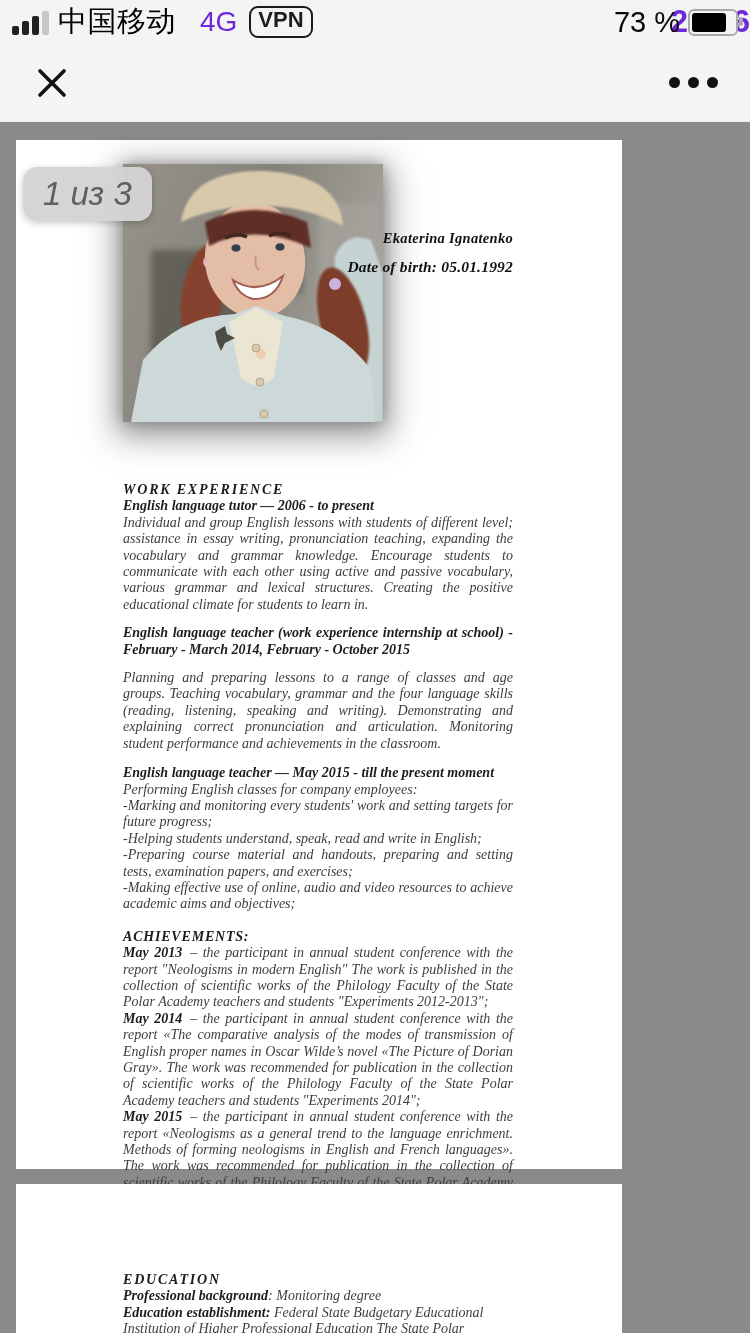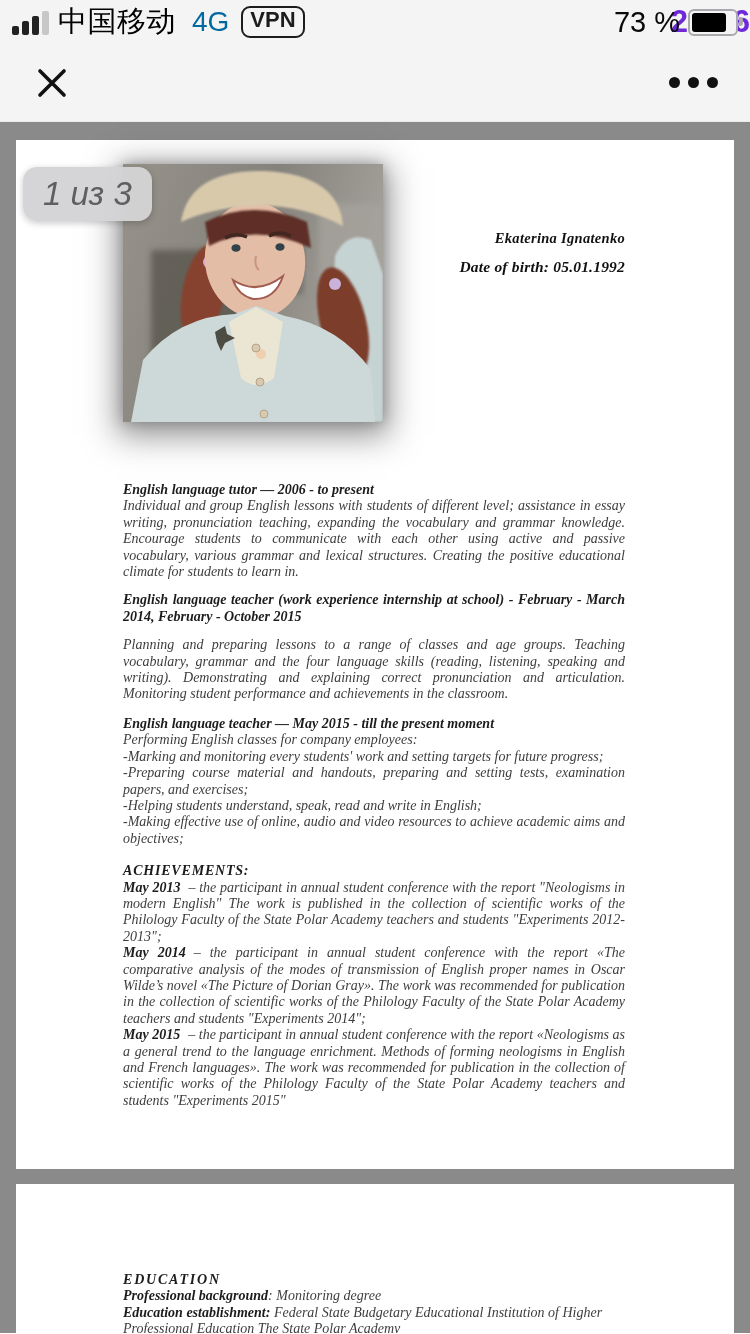--- a/index.html
+++ b/index.html
@@ -11,21 +11,21 @@
   
   .status-bar{
     height:44px;background:#f4f4f4;position:relative;
     display:flex;align-items:center;padding:0 12px;box-sizing:border-box;
   }
   .signal{display:flex;align-items:flex-end;gap:3px;margin-top:2px;}
   .signal .bar{width:7px;border-radius:2px;background:#222;}
   .signal .b1{height:9px}.signal .b2{height:14px}.signal .b3{height:19px}
   .signal .b4{height:24px;background:#c7c7c9;}
   .carrier{font-size:29px;color:#000;margin-left:9px;letter-spacing:0.5px;}
-  .net{font-size:28px;color:#0369a1;margin-left:16px;}
+  .net{font-size:28px;color:#6d28d9;margin-left:24px;}
   .vpn-badge{
     margin-left:12px;border:2.5px solid #1c1c1e;border-radius:9px;
     font-size:22px;font-weight:600;color:#1c1c1e;padding:1px 7px 5px;line-height:1;
   }
   .time{
     position:absolute;left:0;right:0;text-align:right;
     font-size:31px;font-weight:700;color:#6d28d9;pointer-events:none;
   }
   .right-status{margin-left:auto;display:flex;align-items:center;z-index:1;}
   .batt-pct{font-size:29px;color:#0a0a0a;}
@@ -42,21 +42,21 @@
     padding:0 30px;box-sizing:border-box;
   }
   .close-btn{width:44px;height:44px;display:flex;align-items:center;justify-content:center;cursor:pointer;background:none;border:none;padding:0;}
   .more-btn{display:flex;align-items:center;gap:8px;cursor:pointer;background:none;border:none;padding:6px 2px;}
   .more-btn .dot{width:11px;height:11px;border-radius:50%;background:#111;}
   
   .doc-area{
     height:1211px;background:#8a8a8a;padding:18px 16px 0;
     box-sizing:border-box;position:relative;overflow:hidden;font-style:italic;
   }
-  .page{background:#fff;width:718px;position:relative;}
+  .page{background:#fff;width:606px;position:relative;}
   .page1{height:1029px;margin-bottom:15px;}
   .page2{height:149px;overflow:hidden;}
   .page-indicator{
     position:absolute;left:23px;top:45px;z-index:5;
     background:rgba(211,211,213,0.96);border-radius:14px;
     padding:8px 20px;font-size:33px;color:#5f5f62;
     box-shadow:0 2px 7px rgba(0,0,0,0.22);
   }
   
   .photo{
@@ -188,31 +188,32 @@
         <path d="M92 168 l10 -6 l2 8 l8 4 l-10 5 l-4 8 l-4 -9 Z" fill="#4c4c42"></path>
       </svg>
     </div>
 
     <div class="name-block">
       <div class="cand-name">Ekaterina Ignatenko</div>
       <div class="dob">Date of birth: 05.01.1992</div>
     </div>
 
     <div class="doc-content">
+      <p class="sec-head">WORK EXPERIENCE</p>
       <p class="job-title">English language tutor — 2006 - to present</p>
       <p class="mb12">Individual and group English lessons with students of different level; assistance in essay writing, pronunciation teaching, expanding the vocabulary and grammar knowledge. Encourage students to communicate with each other using active and passive vocabulary, various grammar and lexical structures. Creating the positive educational climate for students to learn in.</p>
 
       <p class="job-title mb12">English language teacher (work experience internship at school) -  February - March 2014, February - October 2015</p>
       <p class="mb13">Planning and preparing lessons to a range of classes and age groups. Teaching vocabulary, grammar and the four language skills (reading, listening, speaking and writing). Demonstrating and explaining correct pronunciation and articulation. Monitoring student performance and achievements in the classroom.</p>
 
       <p class="job-title">English language teacher — May 2015 - till the present moment</p>
       <p>Performing English classes for company employees:</p>
       <p>-Marking and monitoring every students' work and setting targets for future progress;</p>
+      <p>-Helping students understand, speak, read and write in English;</p>
       <p>-Preparing course material and handouts, preparing and setting tests, examination papers, and exercises;</p>
-      <p>-Helping students understand, speak, read and write in English;</p>
       <p class="mb16">-Making effective use of online, audio and video resources to achieve academic aims and objectives;</p>
 
       <p class="job-title" style="letter-spacing:0.8px;">ACHIEVEMENTS:</p>
       <p class="ach">
         <b>May 2013</b><span>–  the participant in annual student conference with the report "Neologisms in modern English" The work is published in the collection of scientific works of the Philology Faculty of the State Polar Academy teachers and students "Experiments 2012-2013";</span>
       </p>
       <p class="ach">
         <b>May 2014</b><span>– the participant in annual student conference with the report «The comparative analysis of the modes of transmission of English proper names in Oscar Wilde’s novel «The Picture of Dorian Gray». The work was recommended for publication in the collection of scientific works of the Philology  Faculty of the State Polar Academy teachers and students "Experiments 2014";</span>
       </p>
       <p class="ach">

